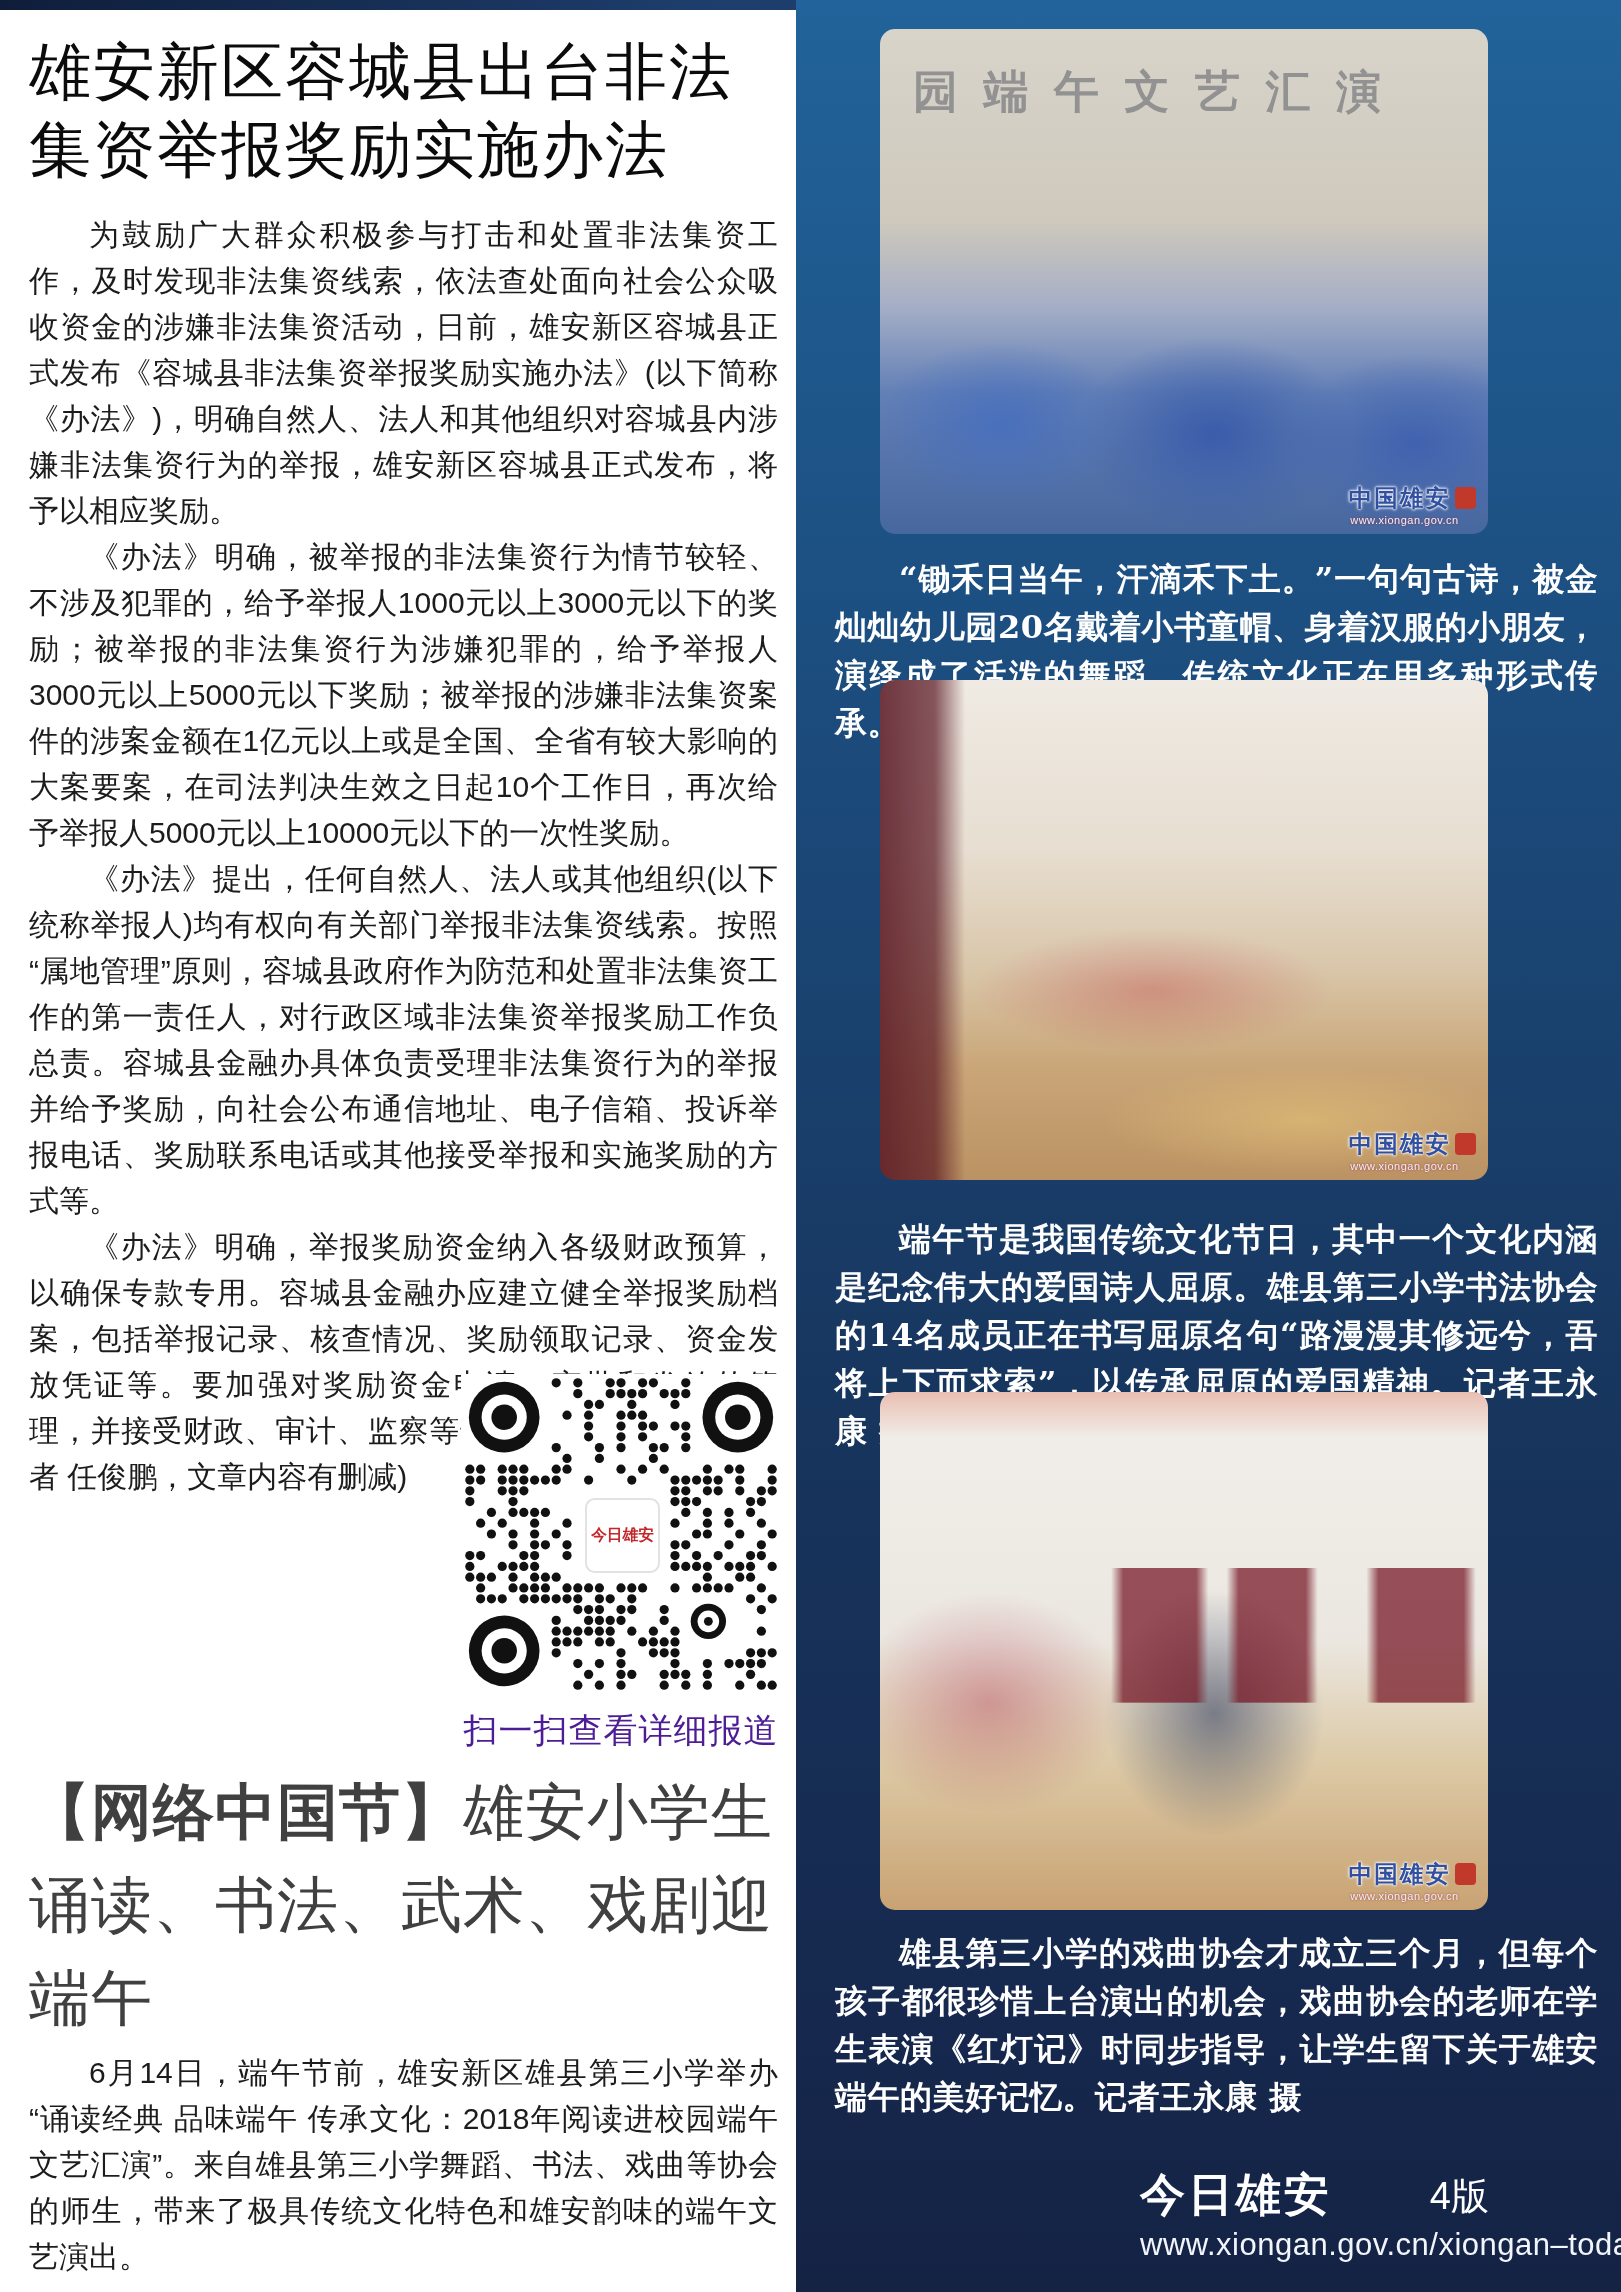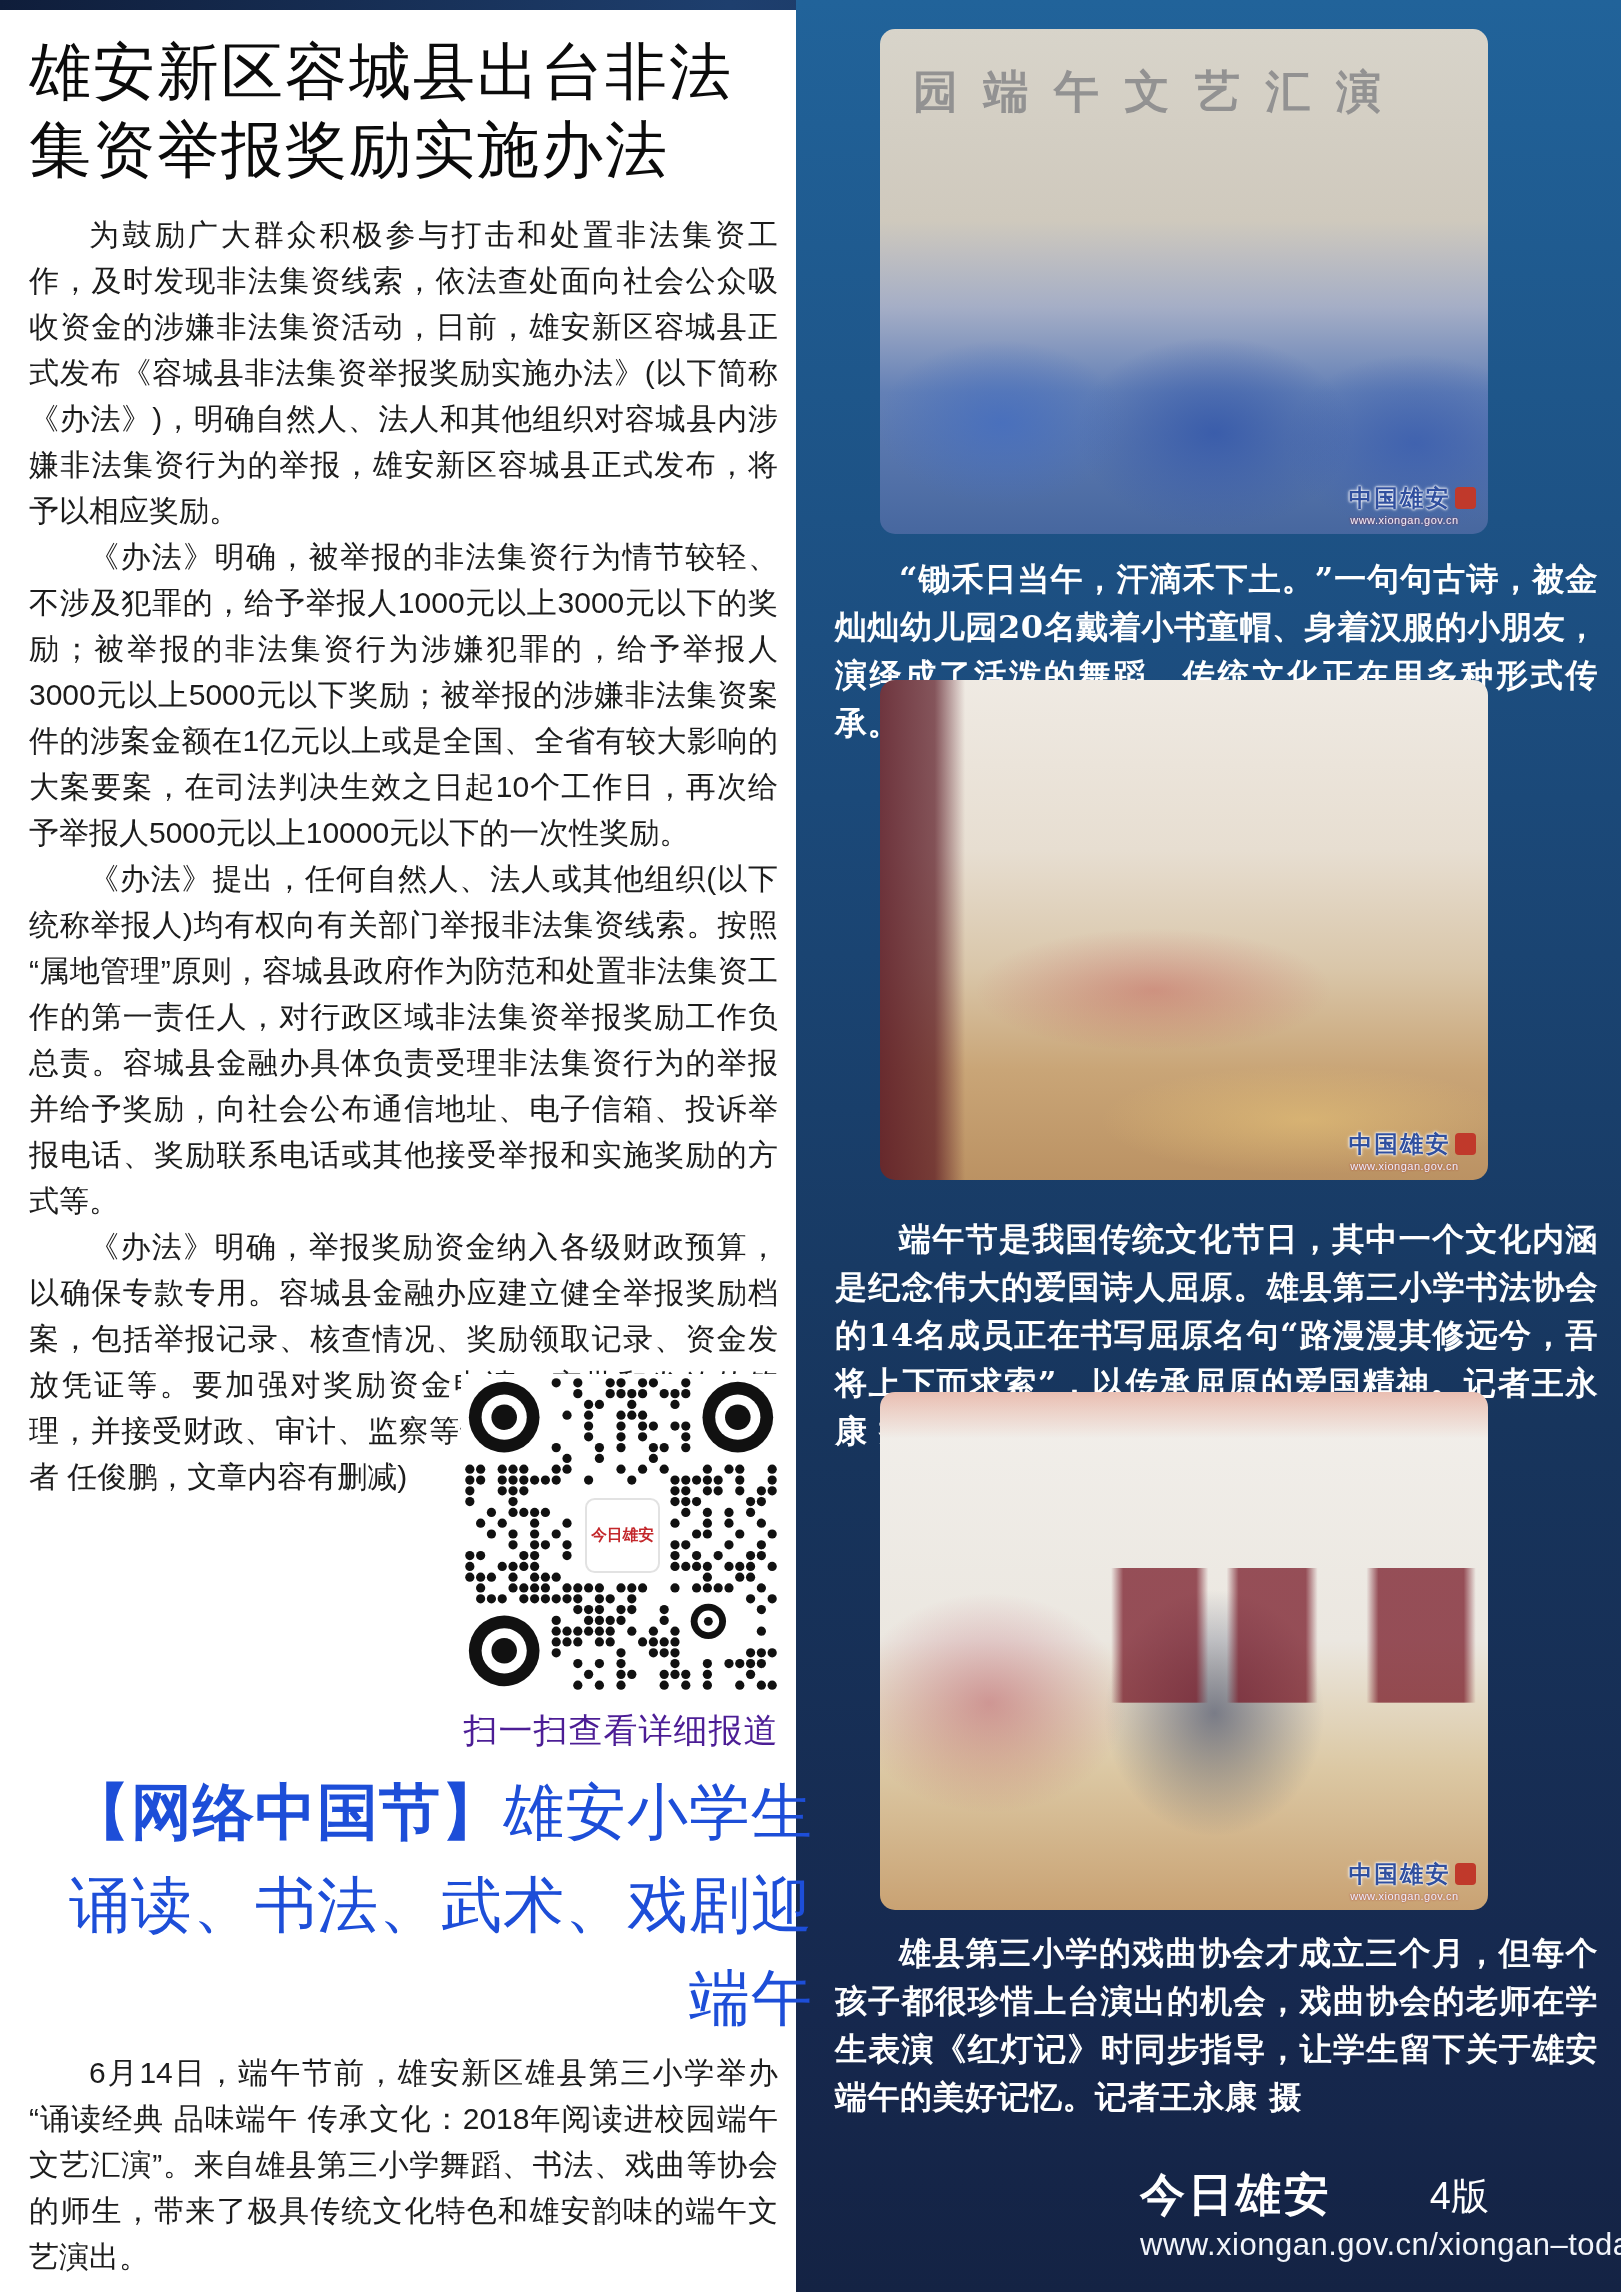--- a/index.html
+++ b/index.html
@@ -39,21 +39,21 @@
   .qr-center span{
     font-family:"Liberation Serif","DejaVu Serif",serif;
     font-size:15.7px;font-weight:700;color:#c3272b;letter-spacing:0;white-space:nowrap;
   }
   .qr-caption{
     margin-top:13.7px;width:320px;text-align:center;
     font-size:34px;color:#4c1d95;letter-spacing:1px;font-family:Liberation Mono, monospace;
   }
   .headline2{
     position:absolute;left:29px;top:1766px;width:784px;
-    font-size:61px;line-height:92px;color:#1d4ed8;letter-spacing:1px;text-align:right;
+    font-size:61px;line-height:92px;color:#404040;letter-spacing:1px;
   }
   .headline2 .bracket{font-family:"Liberation Sans","DejaVu Sans",sans-serif;font-weight:700;}
   .headline2 .rest{font-family:"Liberation Serif","DejaVu Serif",serif;font-weight:400;}
   .article2-body{
     position:absolute;left:29px;top:2050px;width:749px;
     font-size:30px;line-height:46px;color:#1c1c1c;text-align:justify;
   }
   .article2-body p{margin:0;text-indent:2em;}
   
   .photo{

